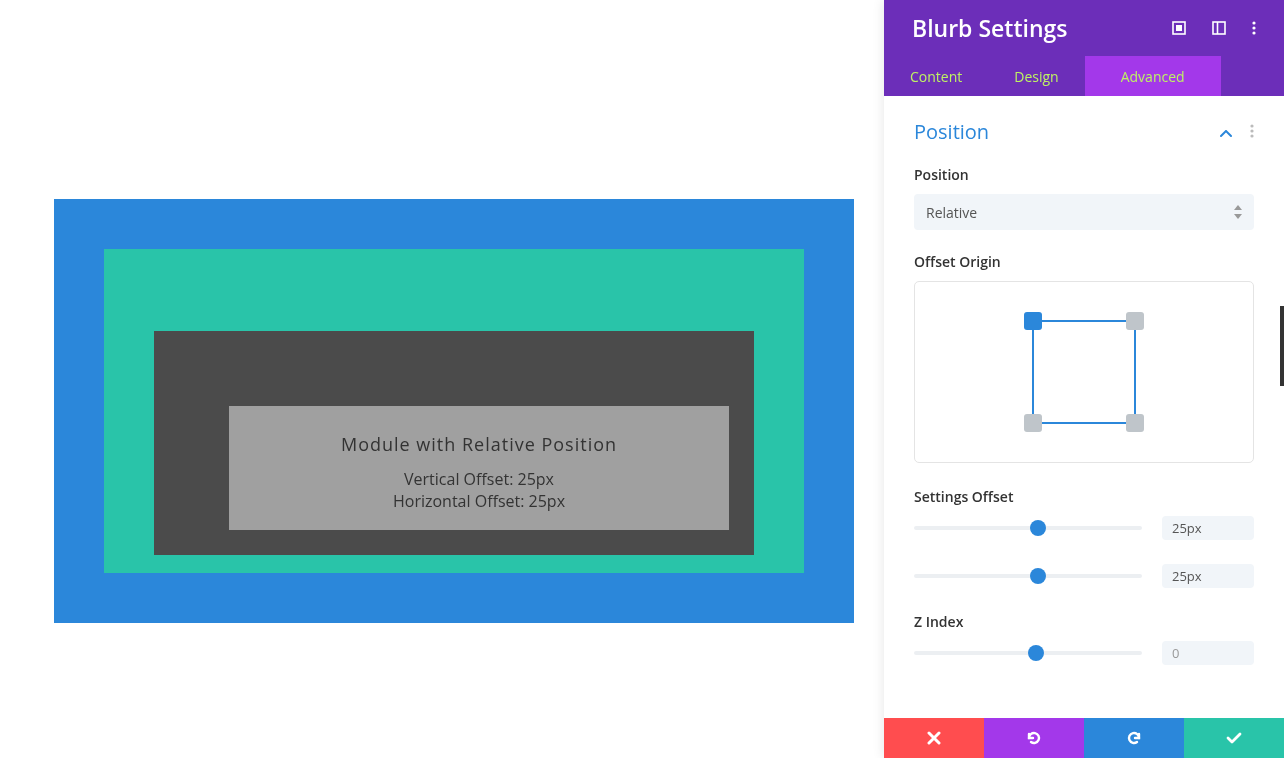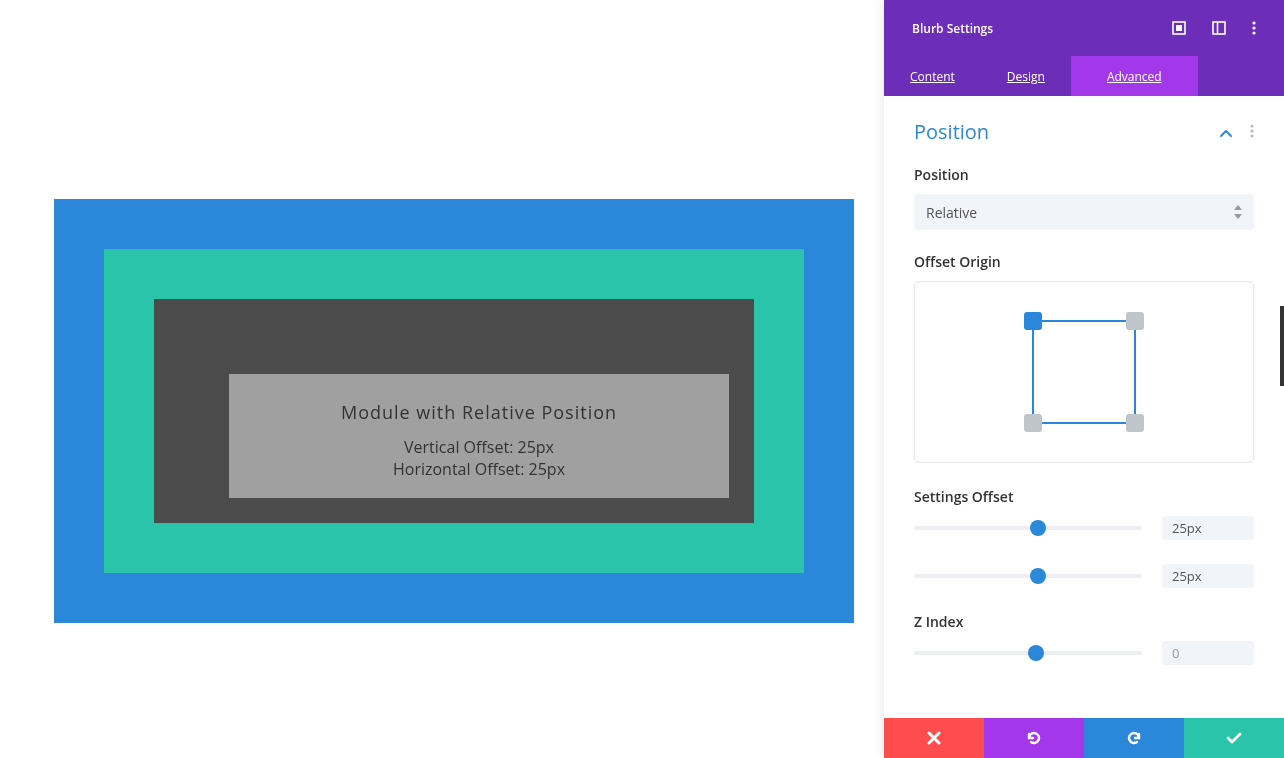--- a/index.html
+++ b/index.html
@@ -27,20 +27,21 @@
     width: 700px;
     height: 324px;
     background: #29c4a9;
     padding: 50px;
   }
   .dark-box {
     width: 600px;
     height: 224px;
     background: #4b4b4b;
     position: relative;
+    margin-top: 32px;
   }
   .module {
     width: 500px;
     height: 124px;
     background: #a0a0a0;
     position: relative;
     left: 75px;
     top: 75px;
     text-align: center;
     color: #333;
@@ -69,21 +70,21 @@
   }
   .panel-header {
     background: #6c2eb9;
     height: 56px;
     display: flex;
     align-items: center;
     padding: 0 28px 0 28px;
     color: #fff;
   }
   .panel-title {
-    font-size: 12px;
+    font-size: 23px;
     font-weight: 600;
     flex: 1;
   }
   .hdr-icons {
     display: flex;
     gap: 26px;
     align-items: center;
   }
   .hdr-icon {
     cursor: pointer;
@@ -93,27 +94,26 @@
     color: #fff;
   }
   .hdr-icon svg { display:block; }
 
   .tabs {
     background: #6c2eb9;
     display: flex;
     height: 40px;
   }
   .tab {
-    color: #ffffff;
-    font-size: 12px;
+    color: #bef264;
+    font-size: 14px;
     padding: 0 26px;
     display: flex;
     align-items: center;
     cursor: pointer;
-    text-decoration: underline;
   }
   .tab.active {
     background: #a338ea;
     padding: 12px 36px;
   }
 
   .panel-body {
     flex: 1;
     overflow-y: auto;
     padding: 22px 30px 10px 30px;

